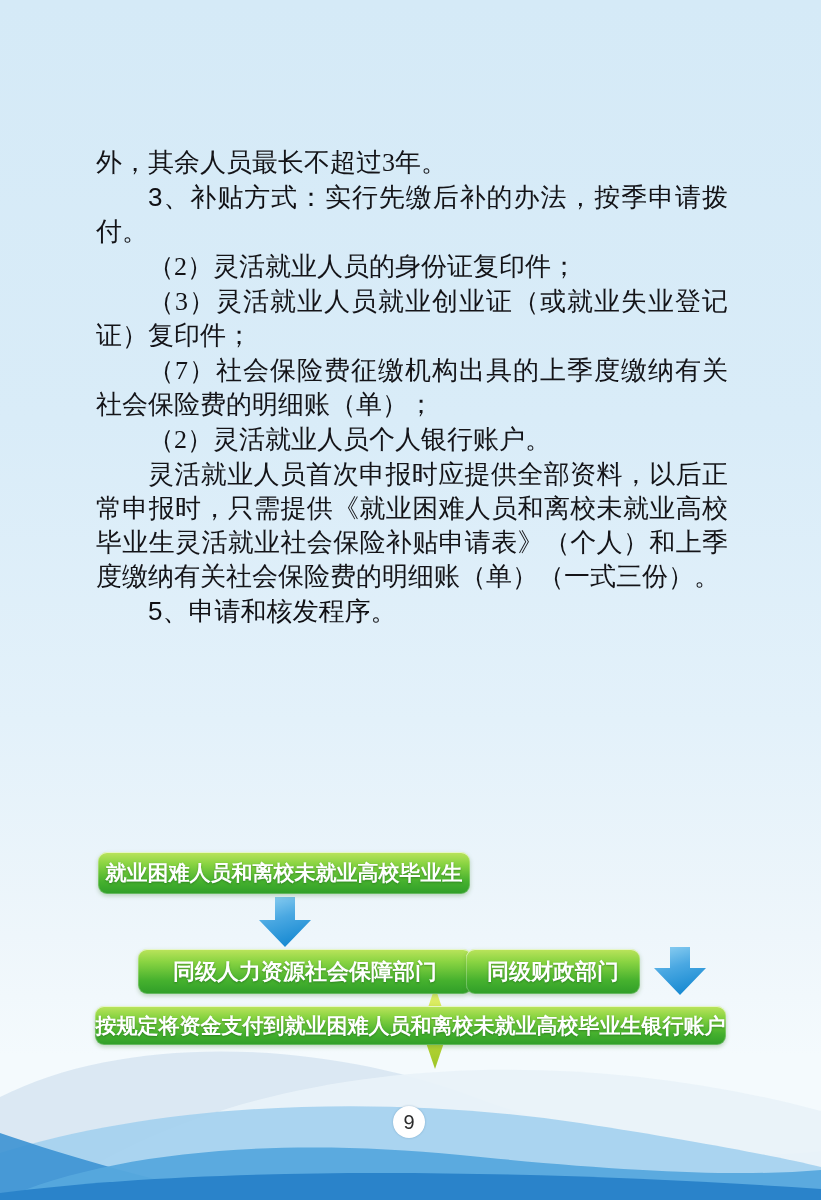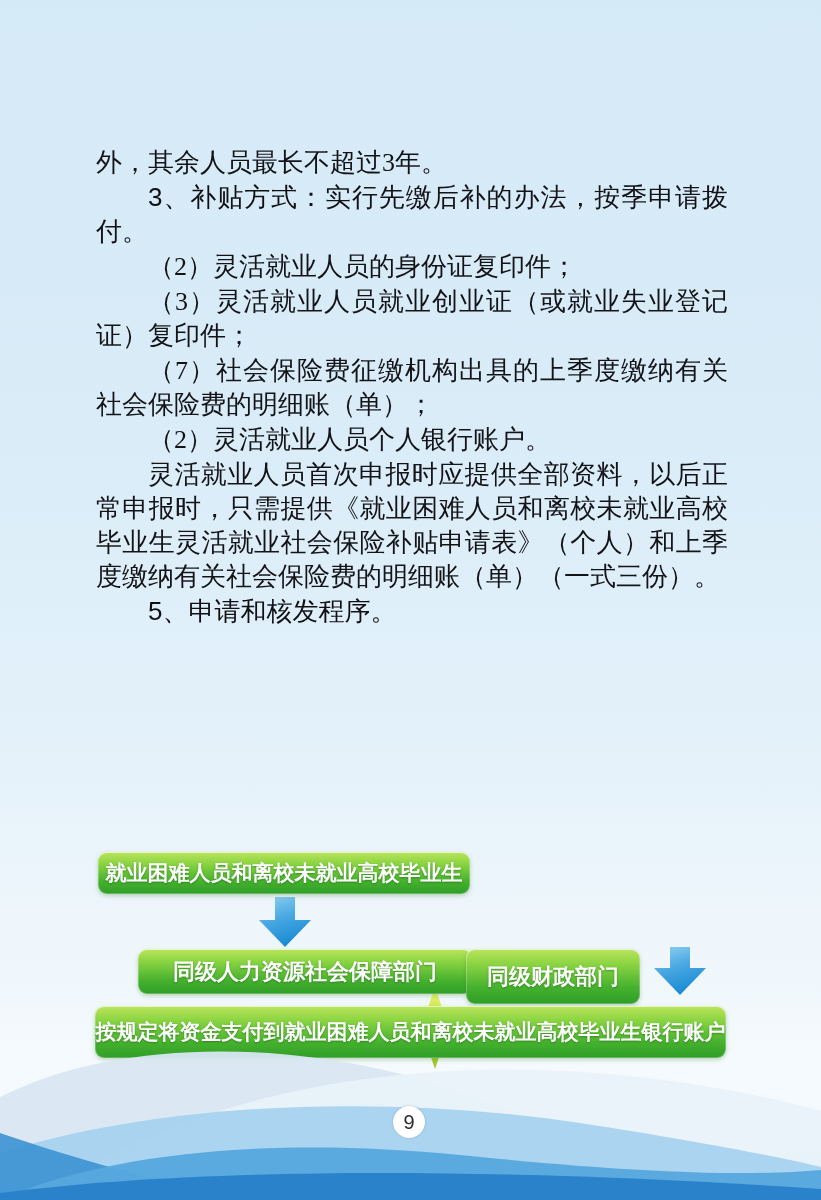--- a/index.html
+++ b/index.html
@@ -30,22 +30,22 @@
     box-shadow:inset 0 1px 0 rgba(255,255,255,.55), inset 0 0 0 1px rgba(255,255,255,.25), 0 2px 4px rgba(70,130,50,.30);
     color:#ffffff;
     font-family:"Liberation Sans","DejaVu Sans",sans-serif;
     font-weight:bold;
     text-shadow:0 1px 2px rgba(25,95,20,.55);
     white-space:nowrap;
     z-index:2;
   }
   .box-applicants{left:98px;top:852px;width:372px;height:42px;font-size:21px;}
   .box-hr{left:98px;top:949px;width:334px;height:45px;font-size:22px;margin-left:40px;}
-  .box-finance{left:466px;top:949px;width:174px;height:55px;font-size:22px;}
-  .box-payment{left:95px;top:1006px;width:631px;height:52px;font-size:21px;}
+  .box-finance{left:466px;top:949px;width:174px;height:45px;font-size:22px;}
+  .box-payment{left:95px;top:1006px;width:631px;height:39px;font-size:21px;}
   .flow-arrow{position:absolute;z-index:1;}
   .arrow-down-1{left:259px;top:897px;}
   .arrow-right-1{left:402px;top:950px;}
   .arrow-down-2{left:654px;top:947px;}
   .diamond{position:absolute;left:421px;top:987px;z-index:1;}
   
   .waves{position:absolute;left:0;bottom:0;width:821px;height:175px;z-index:3;}
   .page-num{
     position:absolute;left:393px;top:1106px;width:32px;height:32px;
     background:#ffffff;border-radius:50%;

